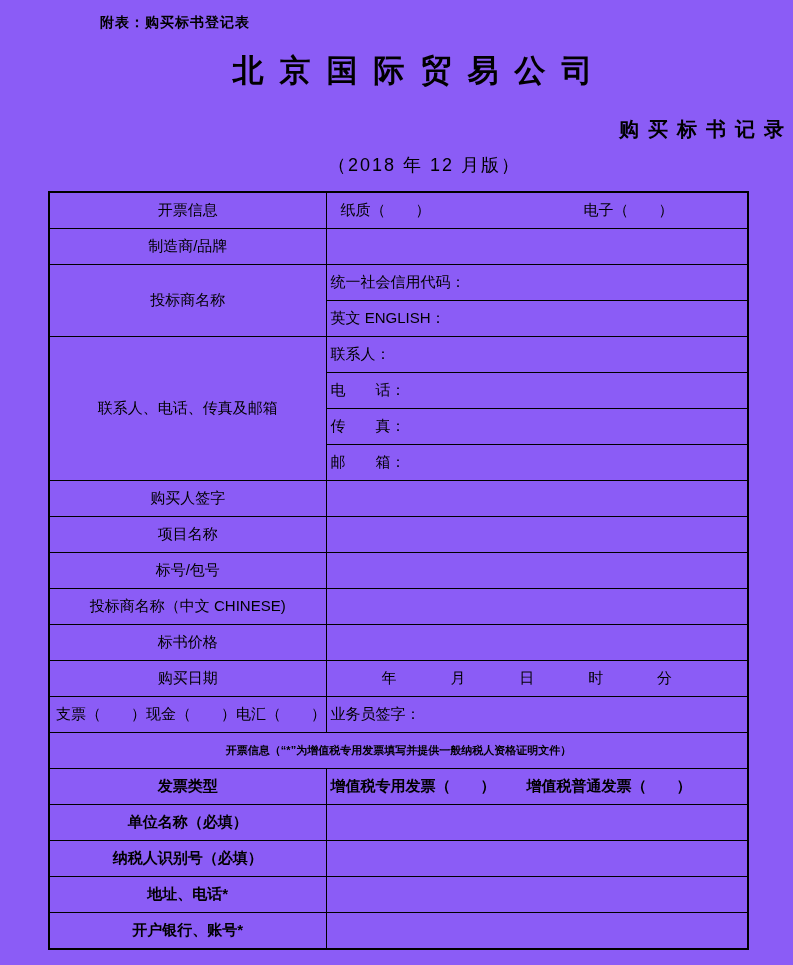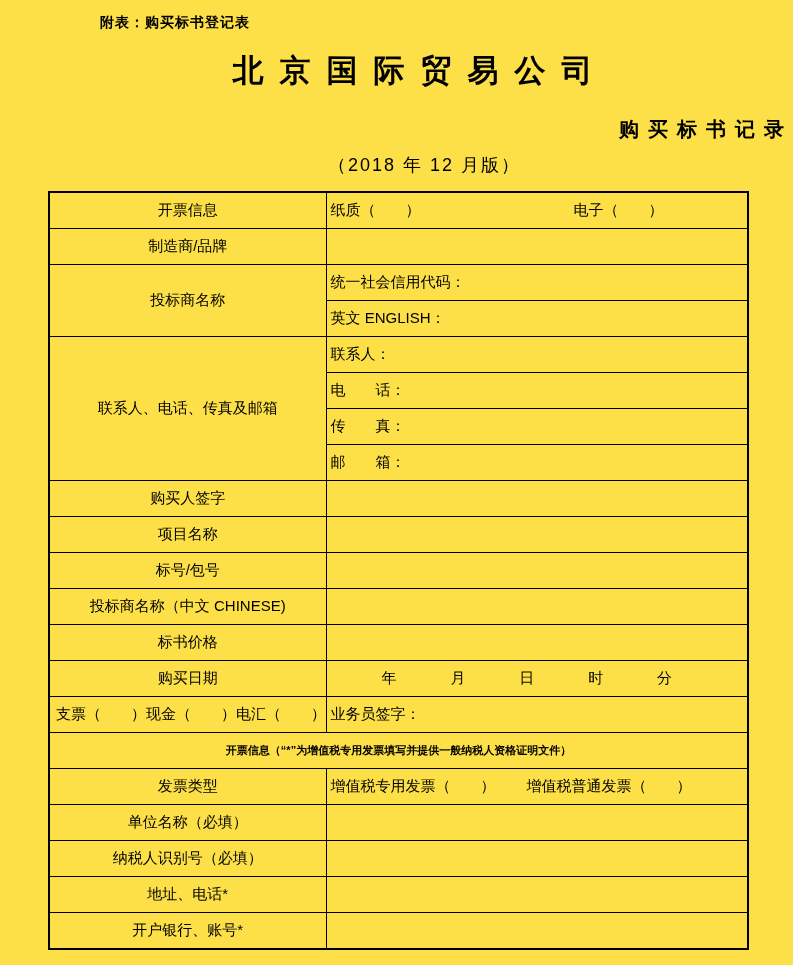--- a/index.html
+++ b/index.html
@@ -6,21 +6,21 @@
     margin: 0;
     padding: 0;
     background: #ffffff;
     color: #000000;
     font-family: "Liberation Sans", "DejaVu Sans", sans-serif;
   }
   .page {
     position: relative;
     width: 793px;
     height: 965px;
-    background: #fde047;
+    background: #8b5cf6;
     overflow: hidden;
   }
   .note {
     position: absolute;
     left: 100px;
     top: 14px;
     font-size: 14px;
     font-weight: bold;
     letter-spacing: 1px;
   }
@@ -87,22 +87,22 @@
   }
   td.val {
     text-align: left;
     padding-left: 4px;
   }
   td.full-bold {
     text-align: center;
     font-weight: bold;
     font-size: 11px;
   }
-  .bold { font-weight: normal; margin-left: 32px; }
-  .opt-paper { display: inline-block; width: 243px; }
+  .bold { font-weight: bold; margin-left: 32px; }
+  .opt-paper { display: inline-block; width: 243px; margin-left: 10px; }
   .opt-special { display: inline-block; width: 196px; }
   .date-flex {
     display: flex;
     justify-content: space-between;
     padding-left: 55px;
     padding-right: 75px;
   }
 </style>
 </head>
 <body>

